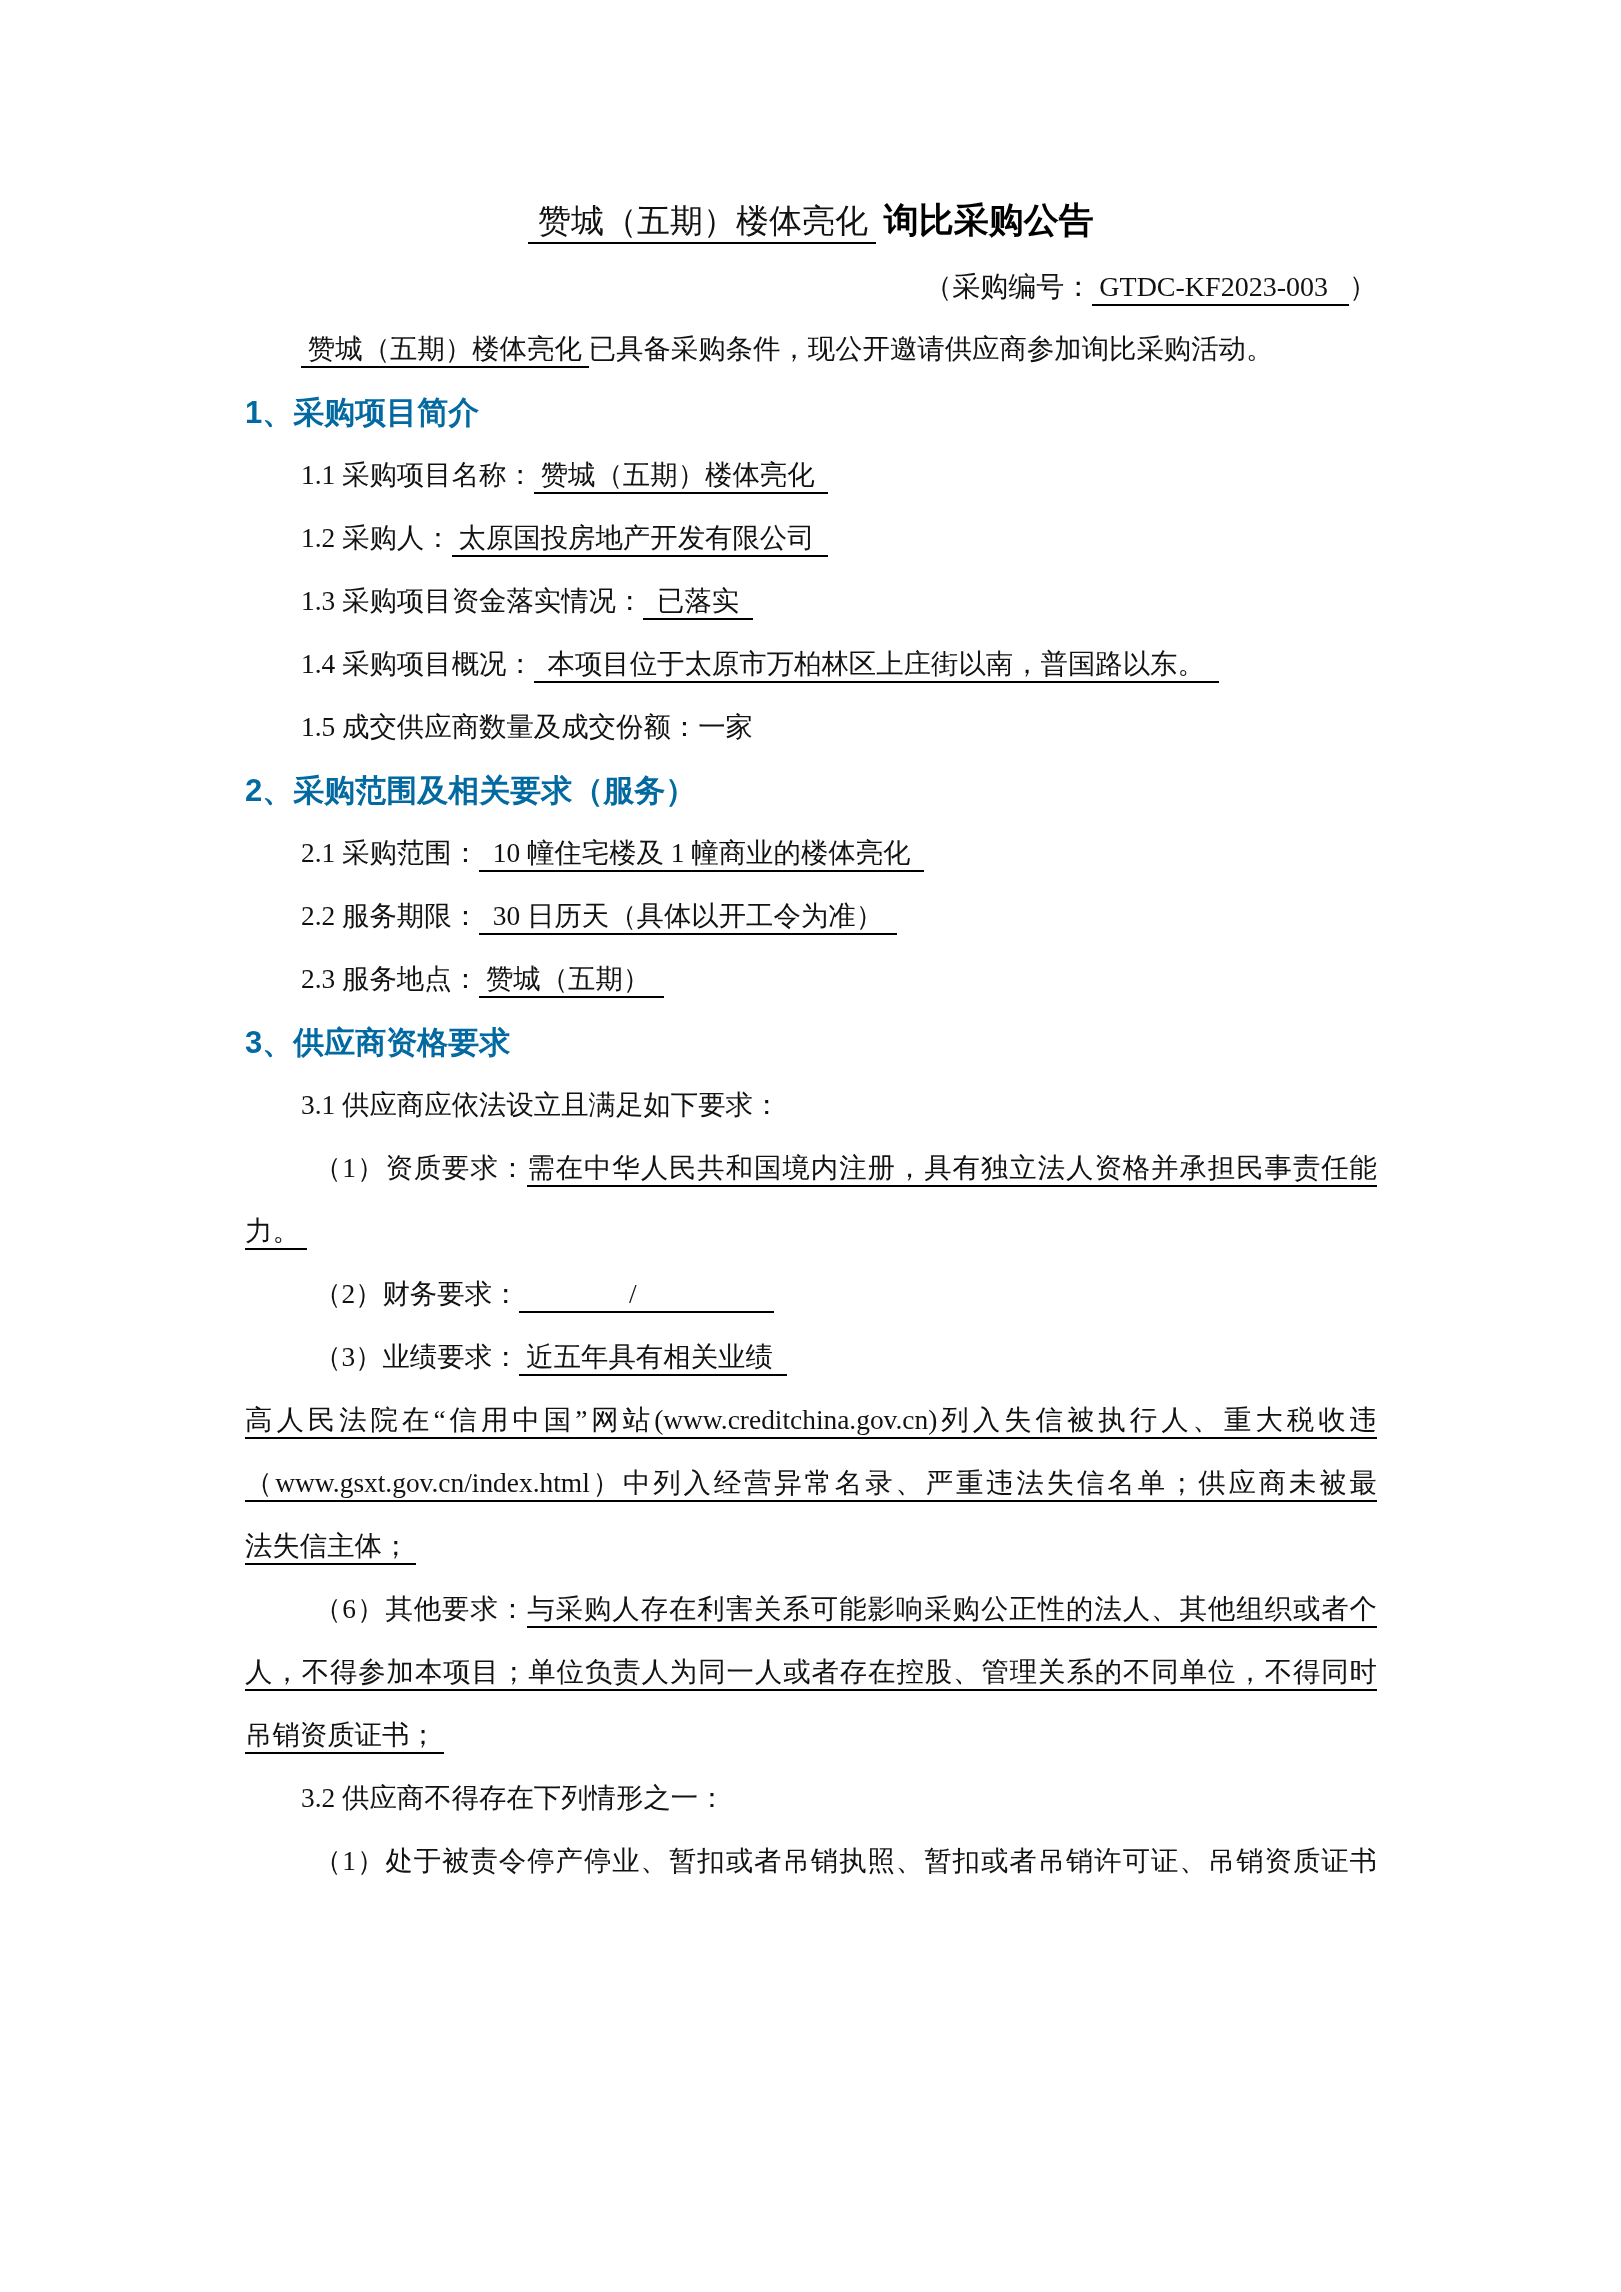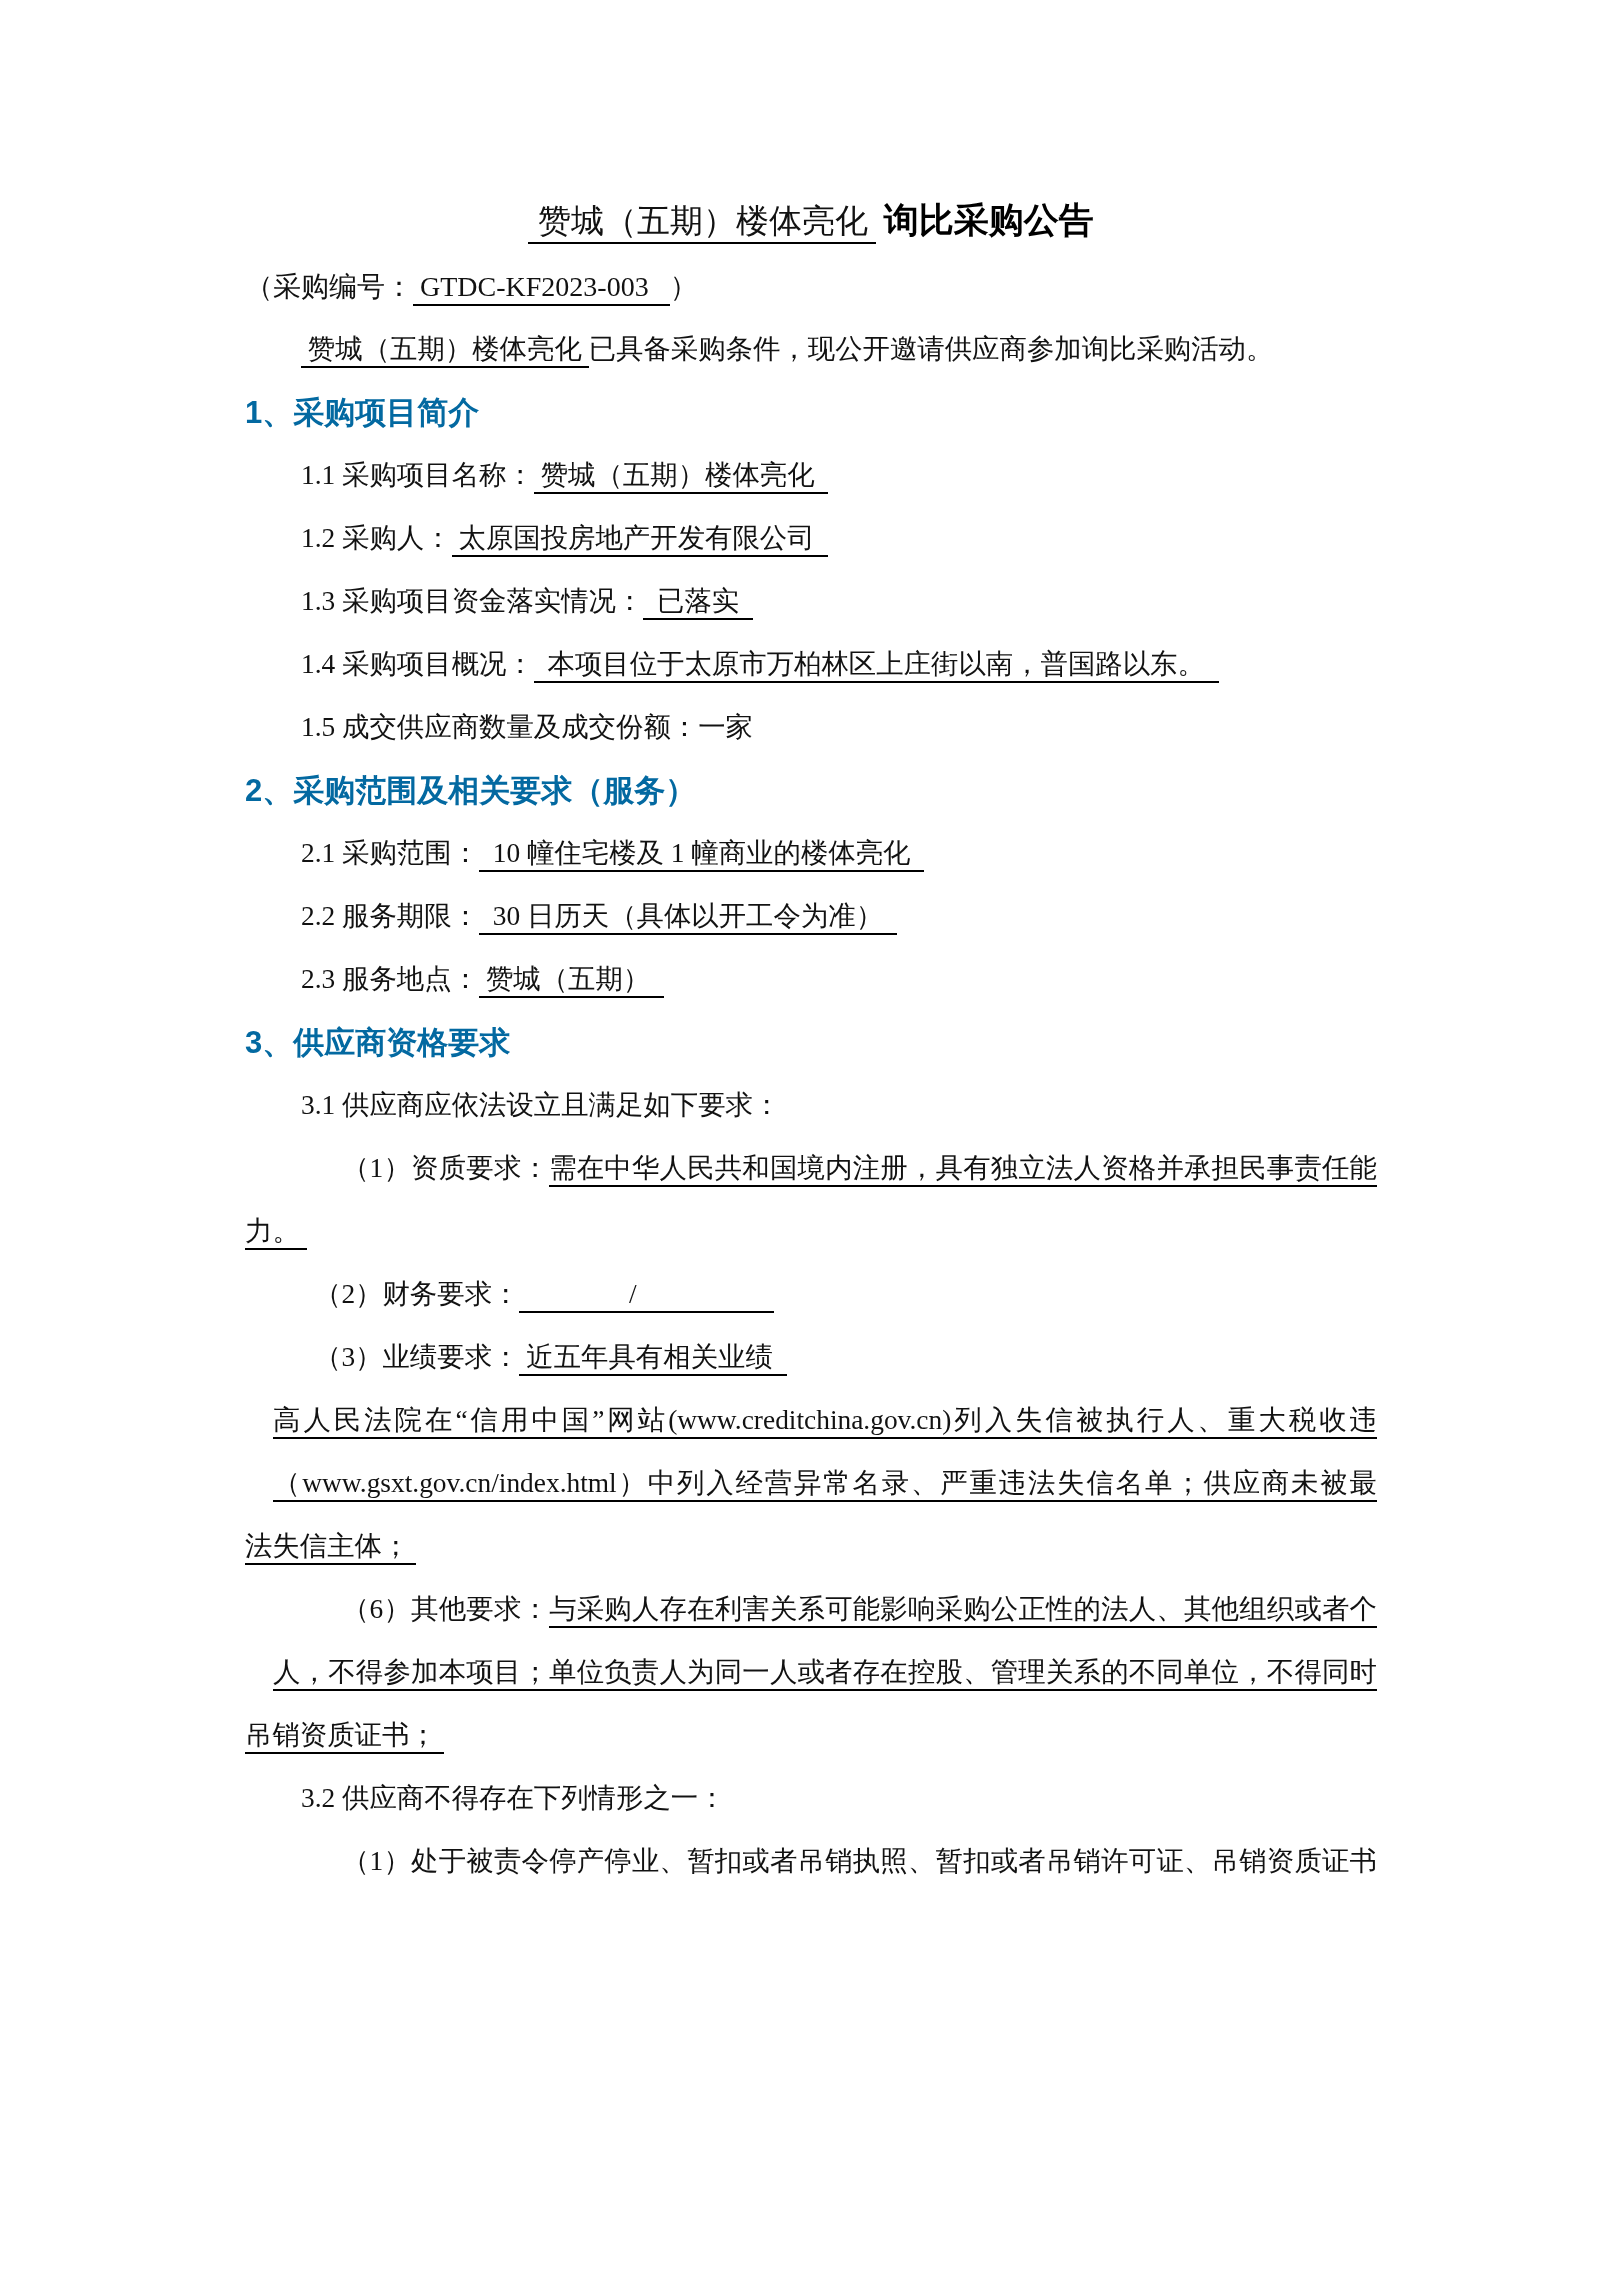--- a/index.html
+++ b/index.html
@@ -12,32 +12,32 @@
   .line { font-size:27.4px; line-height:63px; white-space:normal; }
   .title-line { text-align:center; }
   .title-project {
     font-size:33px;
     border-bottom:2.9px solid #000; padding:0 7.8px 2.9px 9.8px; white-space:pre-wrap;
   }
   .title-suffix {
     font-family:"Liberation Sans","DejaVu Sans",sans-serif;
     font-weight:700; font-size:35px; margin-left:7.8px; color:#000;
   }
-  .ref-line { text-align:left; font-size:28px; }
+  .ref-line { text-align:right; font-size:28px; }
   .heading {
     font-family:"Liberation Sans","DejaVu Sans",sans-serif;
     font-weight:700; font-size:31px; color:#0369a1;
   }
   .ind1 { padding-left:56px; }   
   .ind2 { padding-left:69px; }   
   .u {
     border-bottom:2.9px solid #000; padding-bottom:2px;
     white-space:pre-wrap;
   }
-  .fill { text-align:justify; text-align-last:justify;margin-left:28px; }
+  .fill { text-align:justify; text-align-last:justify; }
   .label { white-space:pre-wrap; }
 </style>
 </head>
 <body>
 
 <div class="page">
   <div class="content">
 
     <div class="line title-line">
       <span class="title-project">赞城（五期）楼体亮化</span><span class="title-suffix">询比采购公告</span>

